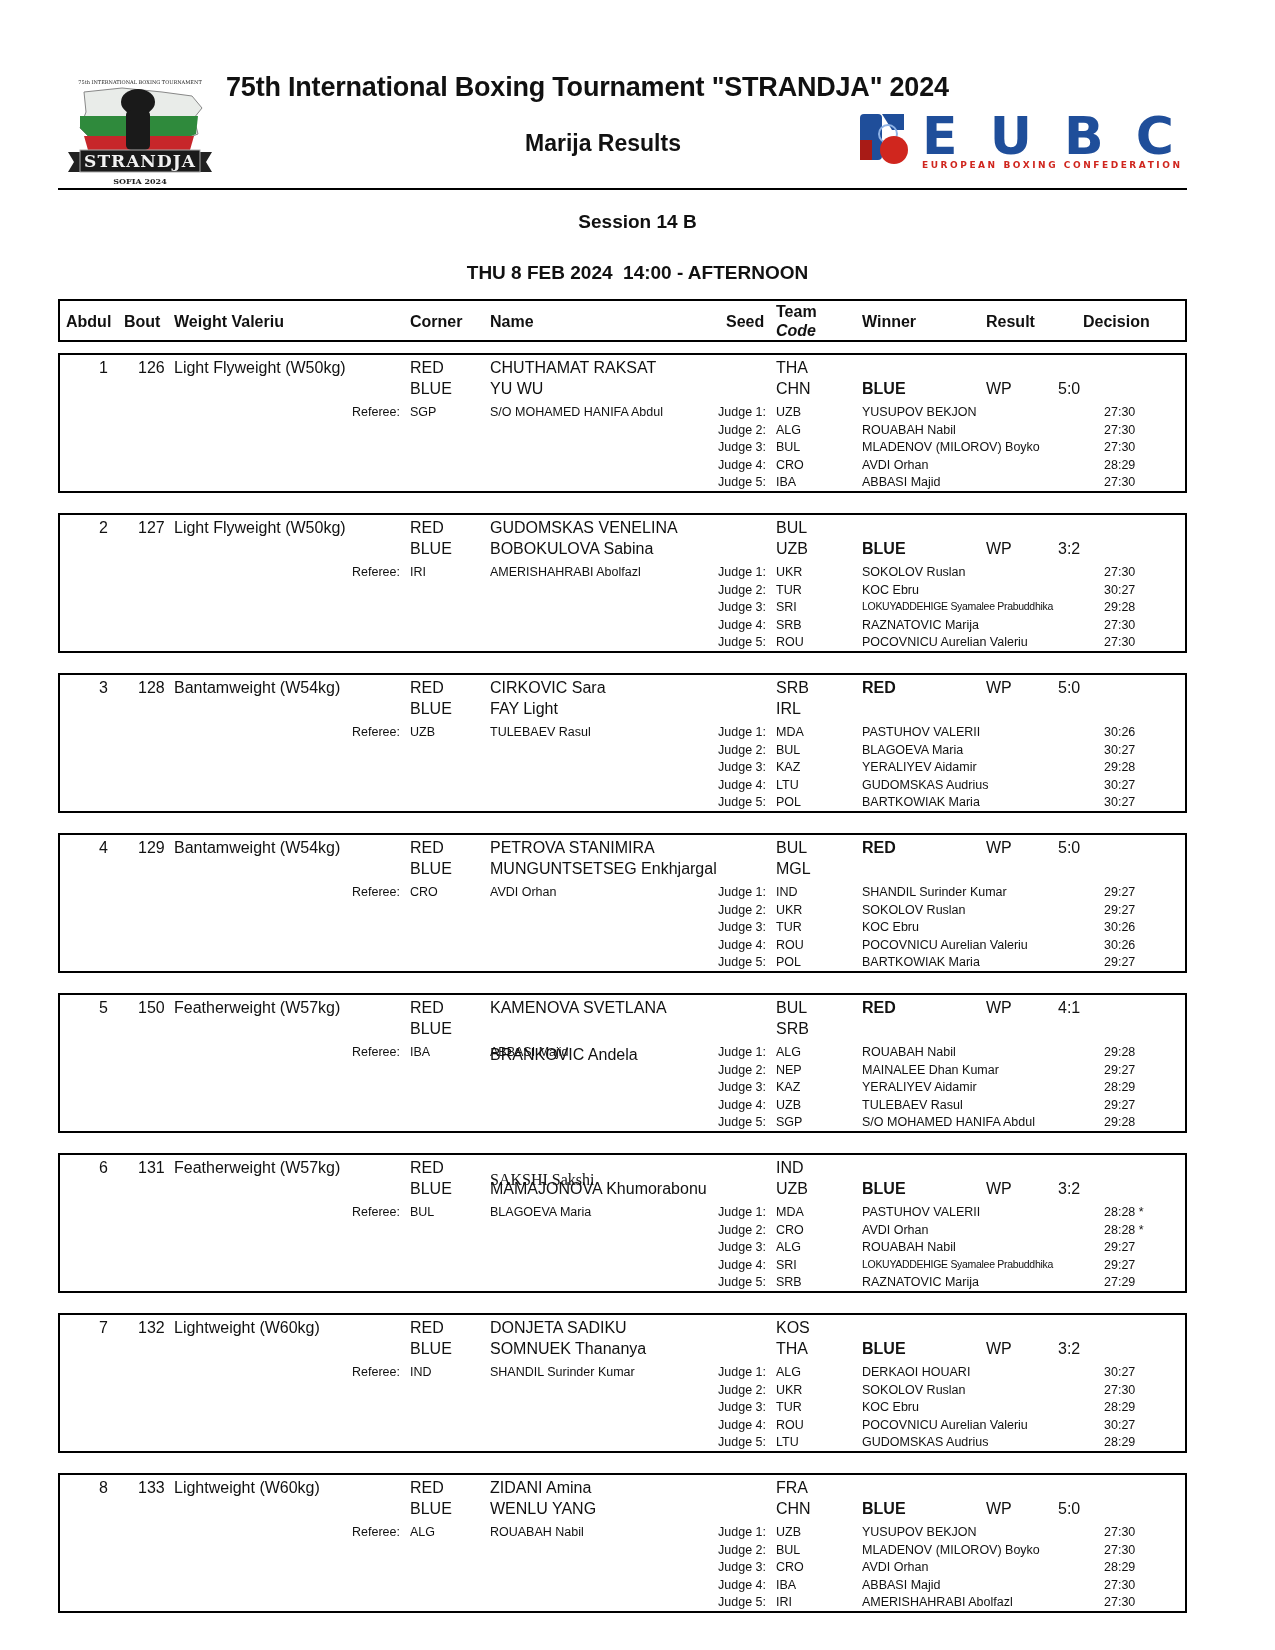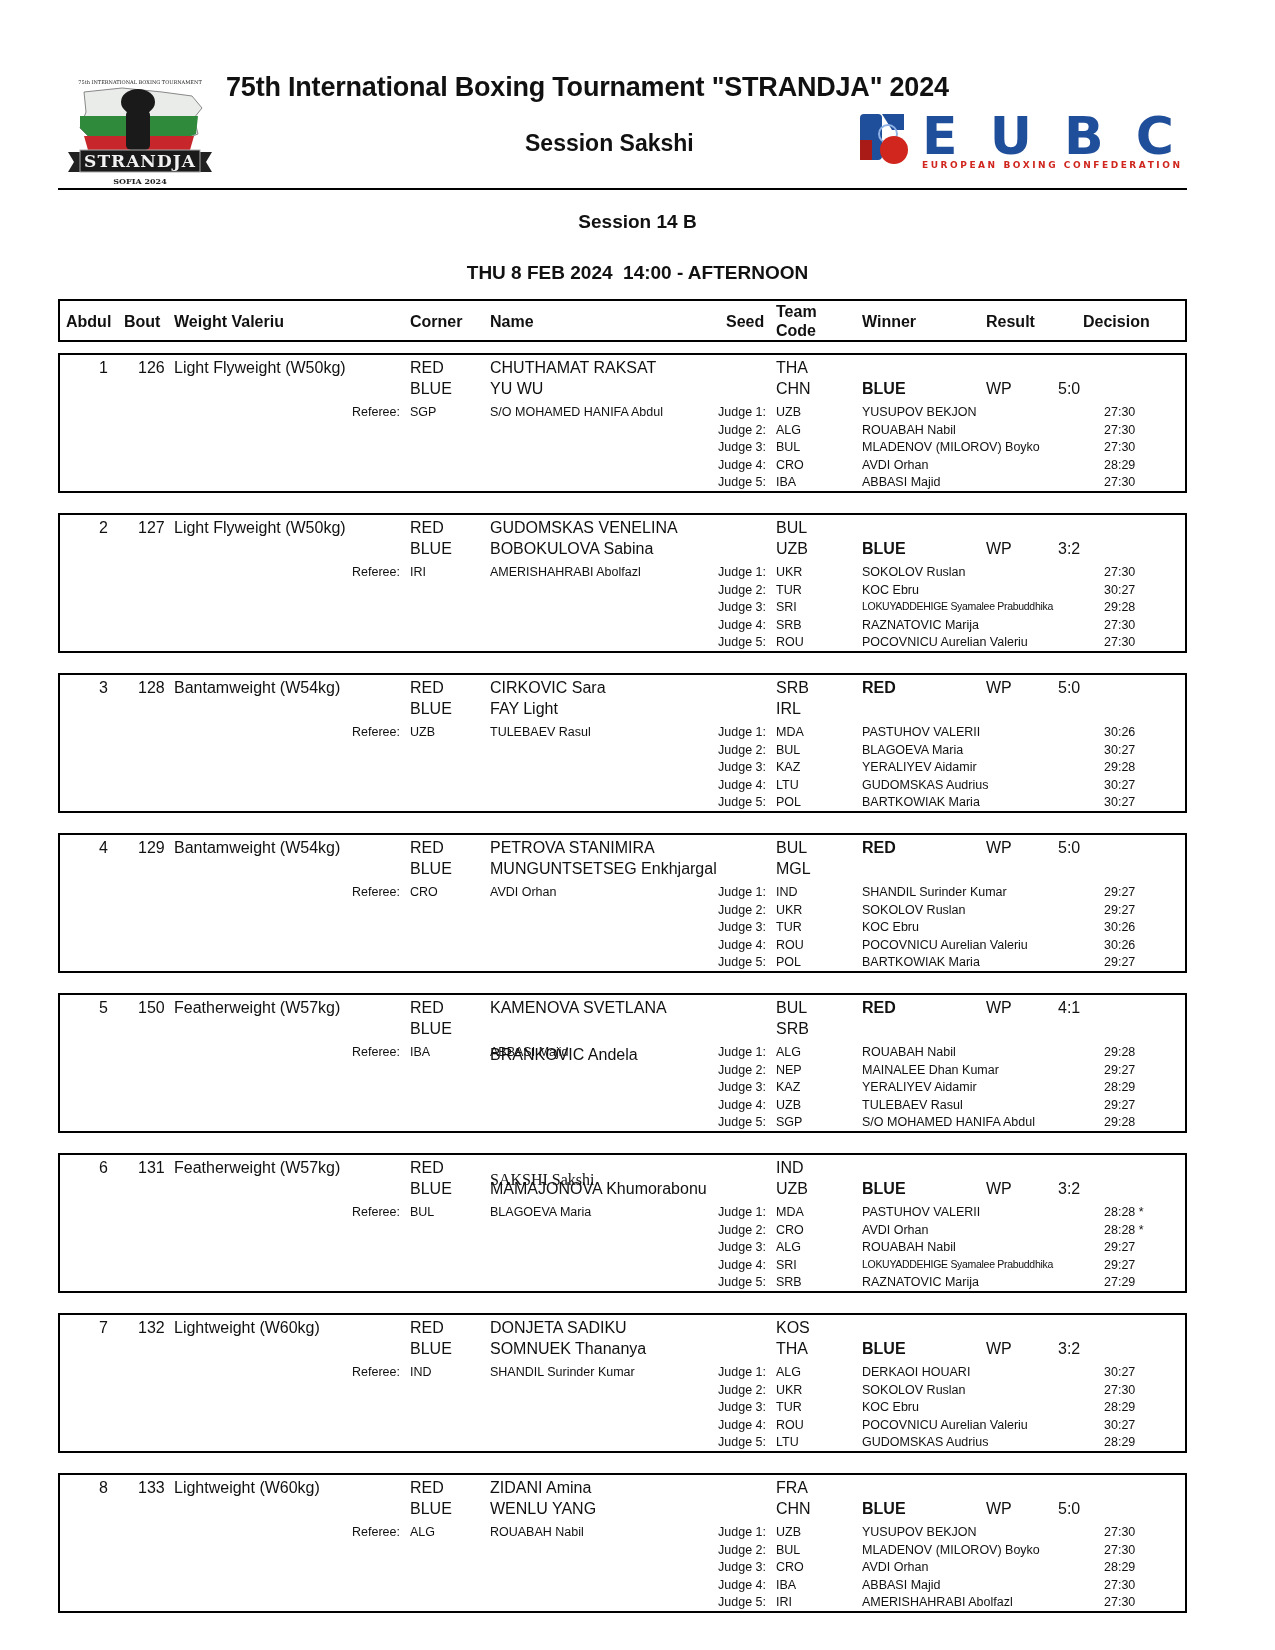--- a/index.html
+++ b/index.html
@@ -41,21 +41,21 @@
     <rect x="64" y="32" width="24" height="40" rx="5" fill="#1a1a1a"></rect>
     <path d="M6 74 L24 74 L24 94 L6 94 L12 84 Z" fill="#222"></path>
     <path d="M150 74 L132 74 L132 94 L150 94 L144 84 Z" fill="#222"></path>
     <rect x="18" y="72" width="120" height="22" fill="#1a1a1a" stroke="#aaa" stroke-width="1"></rect>
     <text x="78" y="89" font-size="17" font-weight="bold" text-anchor="middle" fill="#f2f2f2" font-family="DejaVu Serif, serif" letter-spacing="1">STRANDJA</text>
     <text x="78" y="106" font-size="8" font-weight="bold" text-anchor="middle" fill="#222" font-family="DejaVu Serif, serif">SOFIA 2024</text>
   </svg>
 </div>
 
 <div class="title">75th International Boxing Tournament "STRANDJA" 2024</div>
-<div class="subtitle">Session Sakshi</div>
+<div class="subtitle">Marija Results</div>
 
 <div class="logo-eubc">
   <svg width="326" height="60" viewBox="0 0 326 60">
     <rect x="2" y="4" width="22" height="46" rx="4" fill="#1f4e9a"></rect>
     <path d="M24 4 L46 4 L46 20 L34 20 Z" fill="#1f4e9a"></path>
     <circle cx="30" cy="24" r="9" fill="none" stroke="#8fb3e6" stroke-width="2"></circle>
     <circle cx="36" cy="40" r="14" fill="#d0261e"></circle>
     <rect x="2" y="30" width="12" height="20" fill="#a81b16"></rect>
     <text x="64" y="44" font-size="52" font-weight="bold" fill="#1f4e9a" font-family="DejaVu Sans, sans-serif" letter-spacing="6" textLength="258">EUBC</text>
     <text x="64" y="58" font-size="9" font-weight="bold" fill="#d0261e" font-family="DejaVu Sans, sans-serif" textLength="258">EUROPEAN BOXING CONFEDERATION</text>
@@ -69,21 +69,21 @@
 
 <div class="col-header">
   <span style="left:6px; top:12px;">Abdul</span>
   <span style="left:64px; top:12px;">Bout</span>
   <span style="left:114px; top:12px;">Weight Valeriu</span>
   <span style="left:350px; top:12px;">Corner</span>
   <span style="left:430px; top:12px;">Name</span>
   <span style="left:666px; top:12px;">Seed</span>
   <span class="h-team" style="left:716px;">
     <span style="position:static; display:block;">Team</span>
-    <span style="position:static; display:block;">Code</span>
+    <span style="position:static; display:block;font-style:italic;">Code</span>
   </span>
   <span style="left:802px; top:12px;">Winner</span>
   <span style="left:926px; top:12px;">Result</span>
   <span style="left:1023px; top:12px;">Decision</span>
 </div>
 
 <div id="bouts">
     <div class="bout" style="top: 353px;">
       <span class="big r" style="left:6px; width:42px; top:4px;">1</span>
       <span class="big" style="left:78px; top:4px;">126</span>

